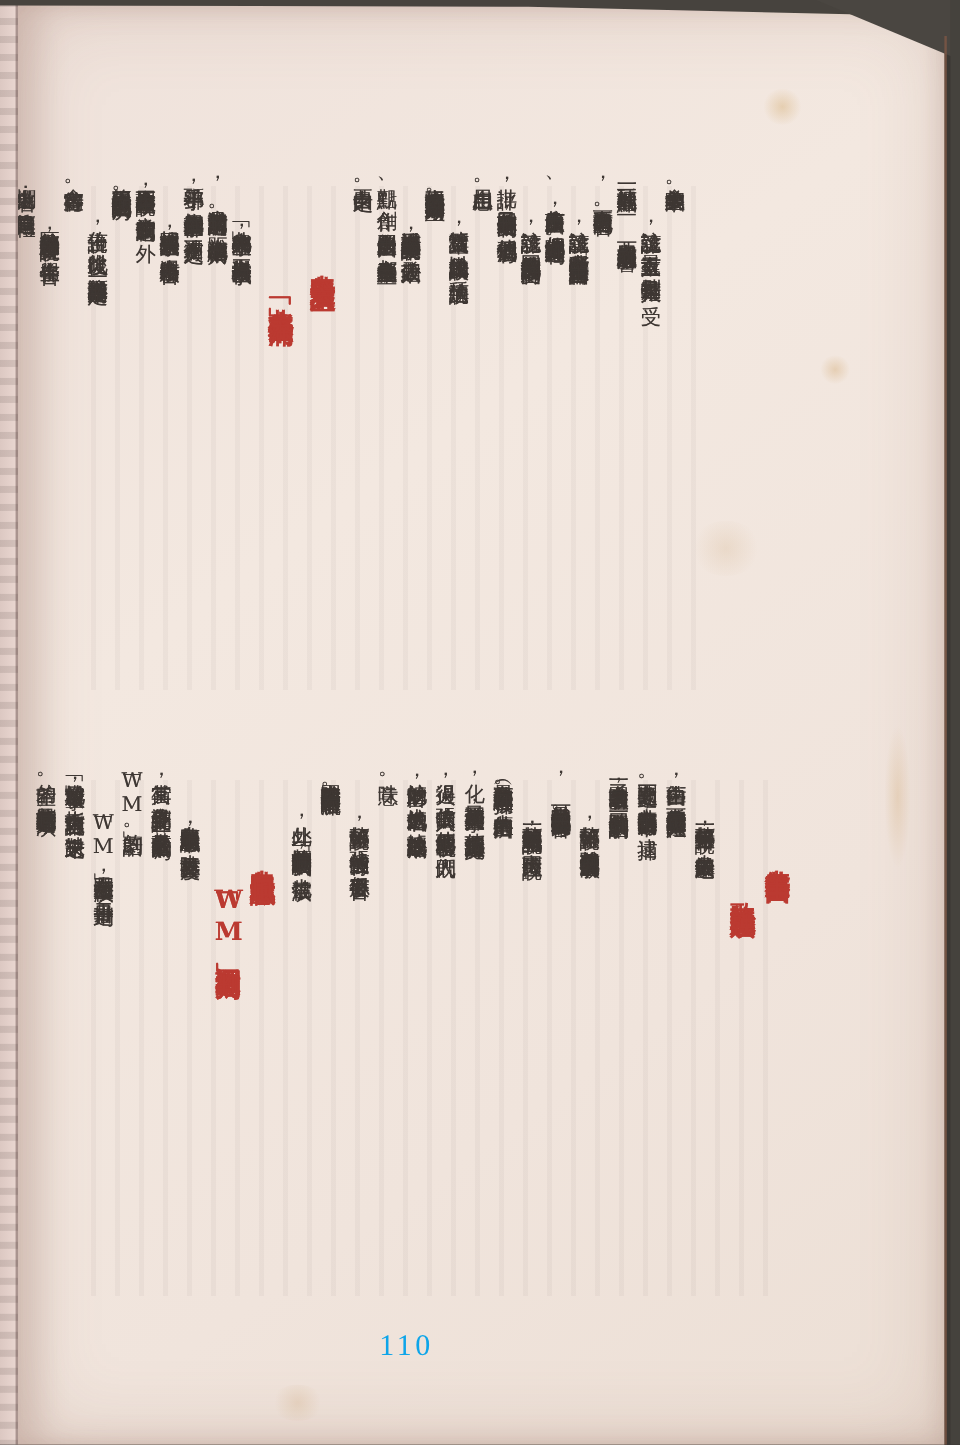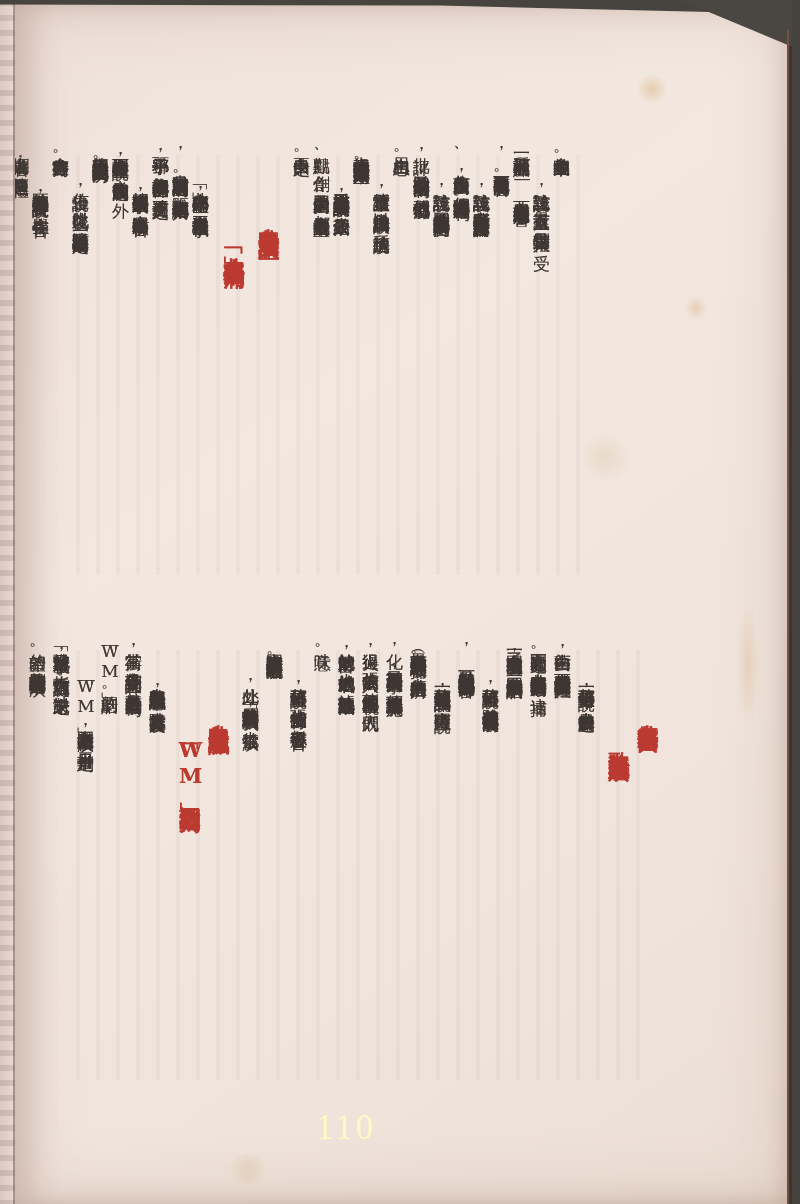--- a/index.html
+++ b/index.html
@@ -61,21 +61,21 @@
   .article-bottom .col{line-height:24px;}
   .h1,.h2{
     color:#bb3a31;font-weight:bold;font-size:21px;letter-spacing:1px;
     line-height:30px;text-shadow:0 0 .5px rgba(187,58,49,.7);
   }
   .h1{padding-top:68px;margin-left:5px;margin-right:8px;}
   .h2{padding-top:96px;margin-left:8px;margin-right:4px;}
   .page-number{
     position:absolute;left:316px;top:1108px;
     font-family:"Liberation Serif","DejaVu Serif",serif;
-    font-size:35px;letter-spacing:3px;color:#fef9c3;
+    font-size:25px;letter-spacing:3px;color:#0ea5e9;
   }
 </style>
 </head>
 <body>
 
 <div class="page">
   <div class="stain s1"></div>
   <div class="stain s2"></div>
   <div class="stain s3"></div>
   <div class="stain s4"></div>

